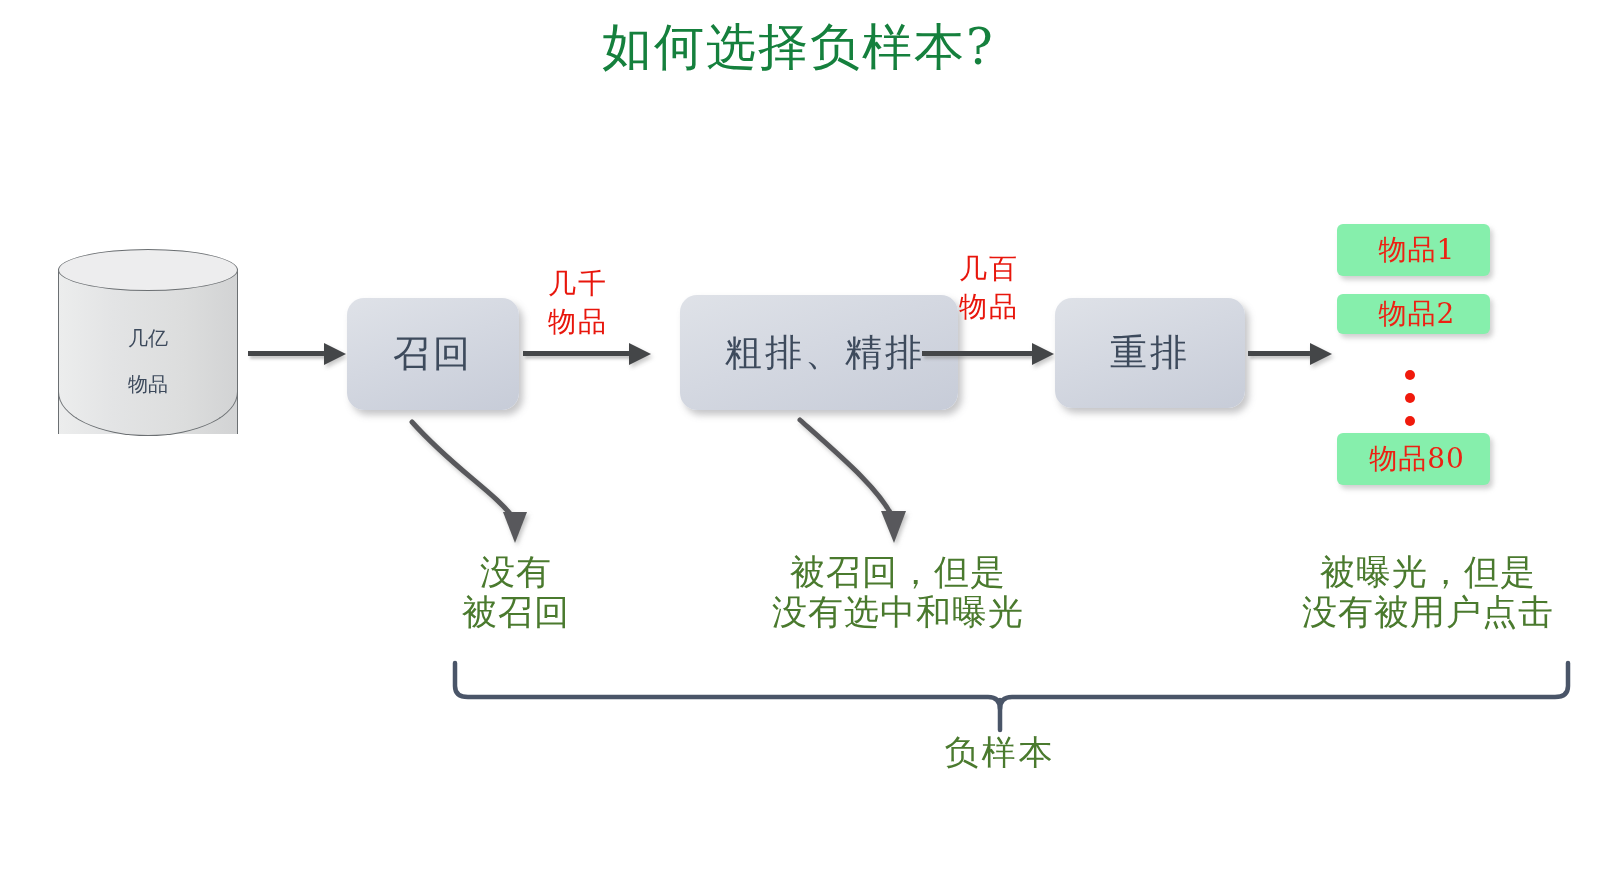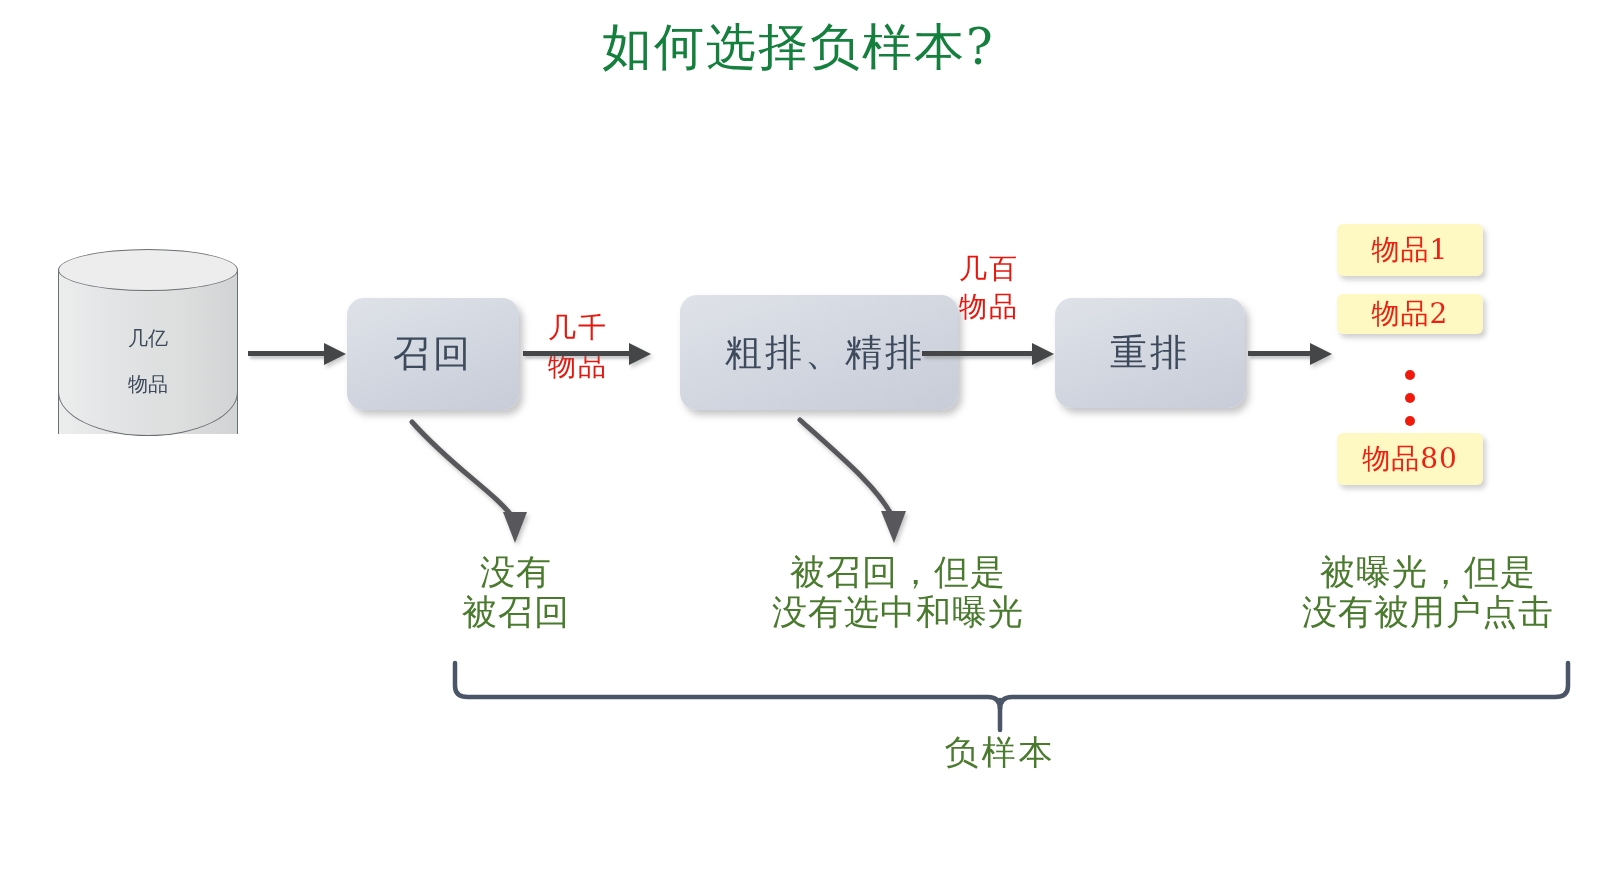--- a/index.html
+++ b/index.html
@@ -150,36 +150,37 @@
   .red-label {
     position: absolute;
     color: #e8160c;
     font-size: 28px;
     line-height: 38px;
     text-align: center;
     white-space: pre-line;
     font-family: "DejaVu Serif", "Liberation Serif", serif;
     letter-spacing: 2px;
   }
-  #label-thousands { left: 518px; top: 265px; width: 120px; margin-top: 44px; }
+  #label-thousands { left: 518px; top: 265px; width: 120px; }
   #label-hundreds  { left: 920px; top: 250px; width: 138px; }
 
   
   .item-box {
     position: absolute;
-    background: #fef9c3;
+    background: #86efac;
     border-radius: 6px;
     box-shadow: 3px 4px 5px rgba(140,140,140,0.40);
     display: flex;
     align-items: center;
     justify-content: center;
     color: #ed2113;
     font-size: 28px;
     font-family: "DejaVu Serif", "Liberation Serif", serif;
     letter-spacing: 1px;
+    padding-left: 7px;
   }
   #item-1  { left: 1337px; top: 224px; width: 146px; height: 52px; }
   #item-2  { left: 1337px; top: 294px; width: 146px; height: 40px; }
   #item-80 { left: 1337px; top: 433px; width: 146px; height: 52px; }
 
   .vdots {
     position: absolute;
     left: 1393px;
     top: 370px;
     width: 34px;

